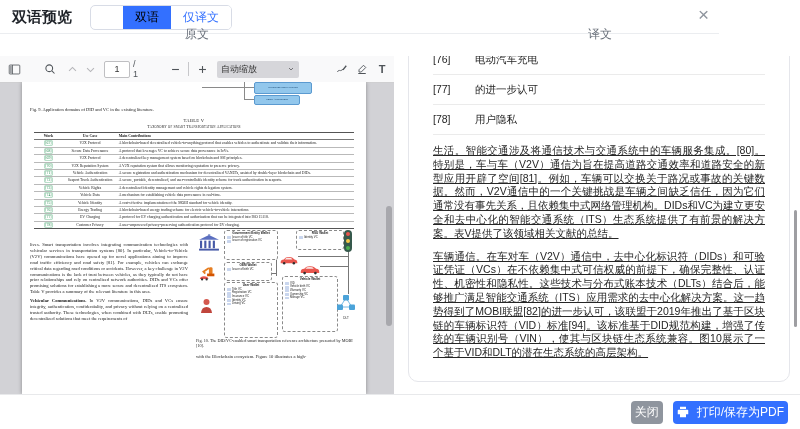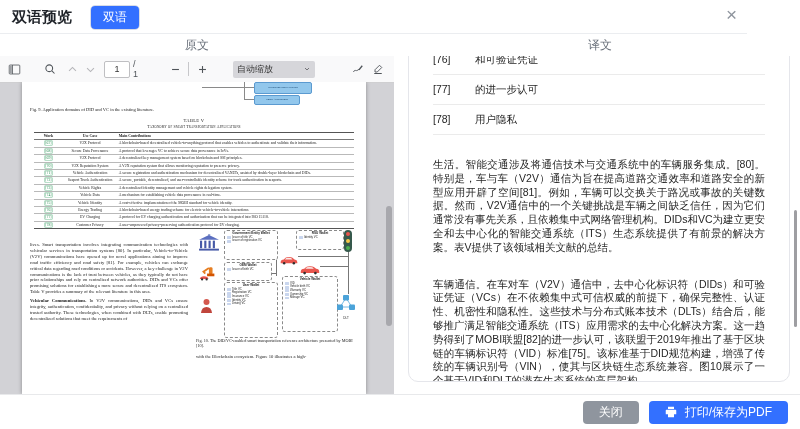--- a/index.html
+++ b/index.html
@@ -1,28 +1,28 @@
 <!DOCTYPE html>
 <html><head>
 <meta charset="utf-8">
 <style>
   html,body{margin:0;padding:0;}
   body{width:800px;height:429px;position:relative;overflow:hidden;background:#fff;
        font-family:"Liberation Sans",sans-serif;-webkit-font-smoothing:antialiased;}
 
   
-  .hdr{position:absolute;left:0;top:0;width:719px;height:33px;background:#fff;border-bottom:1px solid #ebedf0;padding-left:28px;}
+  .hdr{position:absolute;left:0;top:0;width:719px;height:33px;background:#fff;border-bottom:1px solid #ebedf0;}
   .hdr-title{position:absolute;left:12px;top:8px;font-size:15px;font-weight:700;color:#1f2329;}
   .seg{position:absolute;left:90px;top:5px;display:inline-flex;border:1px solid #d8dce6;border-radius:5px;overflow:hidden;height:23px;background:#fff;}
   .seg-btn{font-size:12px;line-height:23px;padding:0 12px;color:#3370ff;background:#fff;cursor:pointer;white-space:nowrap;}
-  .seg-btn.on{background:#3370ff;color:#ffffff;}
+  .seg-btn.on{background:#3370ff;color:#000000;margin-left:32px;}
   .close-x{position:absolute;right:10px;top:5px;font-size:19px;color:#8f959e;line-height:20px;cursor:pointer;}
 
   
-  .pane-h{position:absolute;top:34px;height:22px;line-height:22px;text-align:center;font-size:12px;color:#686f79;}
+  .pane-h{position:absolute;top:23px;height:22px;line-height:22px;text-align:center;font-size:12px;color:#686f79;}
   .pane-h.l{left:0;width:394px;} .pane-h.r{left:400px;width:400px;}
 
   
   .lpane{position:absolute;left:0;top:56px;width:394px;height:338px;overflow:hidden;background:#d2d2d6;}
   .ptool{position:absolute;left:0;top:0;width:394px;height:26px;background:#f9f9fa;border-bottom:1px solid #cfcfd1;
          display:flex;align-items:center;color:#4f5459;}
   .tico{width:18px;height:18px;display:inline-flex;align-items:center;justify-content:center;border-radius:2px;flex:0 0 auto;}
   .tico svg{display:block;}
   .tsep{width:1px;height:14px;background:#c7c7ca;margin:0 4px;flex:0 0 auto;}
   .pg-in{width:24px;height:15px;border:1px solid #bfbfc2;border-radius:2px;background:#fff;font-size:9px;text-align:center;color:#333;padding:0;}
@@ -66,41 +66,42 @@
   .mrow{display:flex;align-items:center;gap:1.5px;font-size:2.8px;line-height:3.6px;font-family:"Liberation Sans",sans-serif;white-space:nowrap;}
   .mrow i{width:3.5px;height:2.8px;background:#c9d6ee;border-radius:.5px;flex:0 0 auto;}
   .mln{position:absolute;background:#777;}
 
   
   .rpane{position:absolute;left:400px;top:56px;width:400px;height:338px;overflow:hidden;background:#fff;}
   .tcard{position:absolute;left:8px;top:-26px;width:382px;height:352px;background:#fff;border:1px solid #e5e6eb;
          border-radius:10px;box-sizing:border-box;padding:14px 24px 0 24px;overflow:hidden;color:#262626;}
   .trow{display:flex;align-items:flex-start;border-bottom:1px solid #ebebeb;padding:8px 0;font-size:10.5px;line-height:13px;}
   .t-w{width:42px;flex:0 0 auto;} .t-u{width:64px;flex:0 0 auto;margin-right:14px;} .t-c{flex:1;}
-  .tp{font-size:10.5px;line-height:13.8px;text-align:justify;margin:23px 0 0 0;}
+  .tp{font-size:10.5px;line-height:13.8px;text-align:justify;margin:9px 0 0 0;text-decoration:underline;}
 
   .tlight{position:absolute;background:#36594c;border-radius:4px;display:flex;flex-direction:column;align-items:center;justify-content:space-around;}
   .tlight b{border-radius:50%;display:block;}
 
   .rscroll{position:absolute;right:3px;top:154px;width:3px;height:117px;background:#9e9ea2;border-radius:2px;}
 
   
   .ftr{position:absolute;left:0;top:394px;width:800px;height:35px;background:#fff;border-top:1px solid #e8e9eb;
        display:flex;align-items:center;justify-content:flex-end;gap:10px;padding-right:12px;box-sizing:border-box;}
-  .btn{height:23px;border-radius:4px;font-size:12px;line-height:23px;padding:0 16px;color:#fff;cursor:pointer;display:inline-flex;align-items:center;gap:5px;}
+  .btn{height:23px;border-radius:4px;font-size:12px;line-height:23px;padding:0 4px;color:#fff;cursor:pointer;display:inline-flex;align-items:center;gap:5px;}
   .btn.gray{background:#8f959e;}
   .btn.blue{background:#3370ff;gap:8px;}
 </style>
 </head>
 <body>
 
 <div class="hdr">
   <span class="hdr-title">双语预览</span>
   <span class="seg">
     <span class="seg-btn on">双语</span>
+    <span class="seg-btn">仅译文</span>
   </span>
   <span class="close-x">×</span>
 </div>
 
 <div class="pane-h l">原文</div>
 <div class="pane-h r">译文</div>
 
 <div class="lpane">
 
   <div class="ptool">
@@ -134,21 +135,21 @@
           <line x1="3" y1="8" x2="13" y2="8" stroke="#4f5459" stroke-width="1.6"></line>
         </svg>
     </span>
     <span class="tsep"></span>
     <span class="tico">
       <svg width="11" height="11" viewBox="0 0 16 16">
           <line x1="3" y1="8" x2="13" y2="8" stroke="#4f5459" stroke-width="1.6"></line>
           <line x1="8" y1="3" x2="8" y2="13" stroke="#4f5459" stroke-width="1.6"></line>
         </svg>
     </span>
-    <span class="zoom-sel" style="margin-left:22px">
+    <span class="zoom-sel" style="margin-left:6px">
       <span>自动缩放</span>
       <svg width="8" height="8" viewBox="0 0 16 16">
           <polyline points="4,6 8,10 12,6" fill="none" stroke="#5a5a5e" stroke-width="1.6"></polyline>
         </svg>
     </span>
     <span class="tico" style="margin-left:34px">
       <svg width="12" height="12" viewBox="0 0 16 16">
           <path d="M2 12 C4 7 6 13 9 8" fill="none" stroke="#4f5459" stroke-width="1.2"></path>
           <path d="M9 8 L13 3 L14.3 4.3 L10.3 9.3 L8.8 9.6 Z" fill="#4f5459"></path>
         </svg>
@@ -426,36 +427,36 @@
   </div>
 </div>
 
 <div class="rpane">
   <div class="tcard">
 
     <div>
 
         <div class="trow">
           <span class="t-w">[76]</span>
-          <span class="t-u">和可验证凭证</span>
+          <span class="t-u">电动汽车充电</span>
         </div>
 
         <div class="trow">
           <span class="t-w">[77]</span>
           <span class="t-u">的进一步认可</span>
         </div>
 
         <div class="trow">
           <span class="t-w">[78]</span>
           <span class="t-u">用户隐私</span>
         </div>
       </div>
 
     <p class="tp">生活。智能交通涉及将通信技术与交通系统中的车辆服务集成。[80]。特别是，车与车（V2V）通信为旨在提高道路交通效率和道路安全的新型应用开辟了空间[81]。例如，车辆可以交换关于路况或事故的关键数据。然而，V2V通信中的一个关键挑战是车辆之间缺乏信任，因为它们通常没有事先关系，且依赖集中式网络管理机构。DIDs和VC为建立更安全和去中心化的智能交通系统（ITS）生态系统提供了有前景的解决方案。表V提供了该领域相关文献的总结。</p>
-    <p class="tp">车辆通信。在车对车（V2V）通信中，去中心化标识符（DIDs）和可验证凭证（VCs）在不依赖集中式可信权威的前提下，确保完整性、认证性、机密性和隐私性。这些技术与分布式账本技术（DLTs）结合后，能够推广满足智能交通系统（ITS）应用需求的去中心化解决方案。这一趋势得到了MOBI联盟[82]的进一步认可，该联盟于2019年推出了基于区块链的车辆标识符（VID）标准[75]。该标准基于DID规范构建，增强了传统的车辆识别号（VIN），使其与区块链生态系统兼容。图10展示了一个基于VID和DLT的潜在生态系统的高层架构。</p>
+    <p class="tp">车辆通信。在车对车（V2V）通信中，去中心化标识符（DIDs）和可验证凭证（VCs）在不依赖集中式可信权威的前提下，确保完整性、认证性、机密性和隐私性。这些技术与分布式账本技术（DLTs）结合后，能够推广满足智能交通系统（ITS）应用需求的去中心化解决方案。这一趋势得到了MOBI联盟[82]的进一步认可，该联盟于2019年推出了基于区块链的车辆标识符（VID）标准[94]。该标准基于DID规范构建，增强了传统的车辆识别号（VIN），使其与区块链生态系统兼容。图10展示了一个基于VID和DLT的潜在生态系统的高层架构。</p>
 
   </div>
   <div class="rscroll"></div>
 </div>
 
 <div class="ftr">
   <span class="btn gray">关闭</span>
   <span class="btn blue">
     <svg width="12" height="12" viewBox="0 0 16 16">
         <path fill="#fff" d="M4 1h8v3H4zM2 5h12a1 1 0 0 1 1 1v5h-3v4H4v-4H1V6a1 1 0 0 1 1-1zm3 7h6v2.5H5z"></path>

